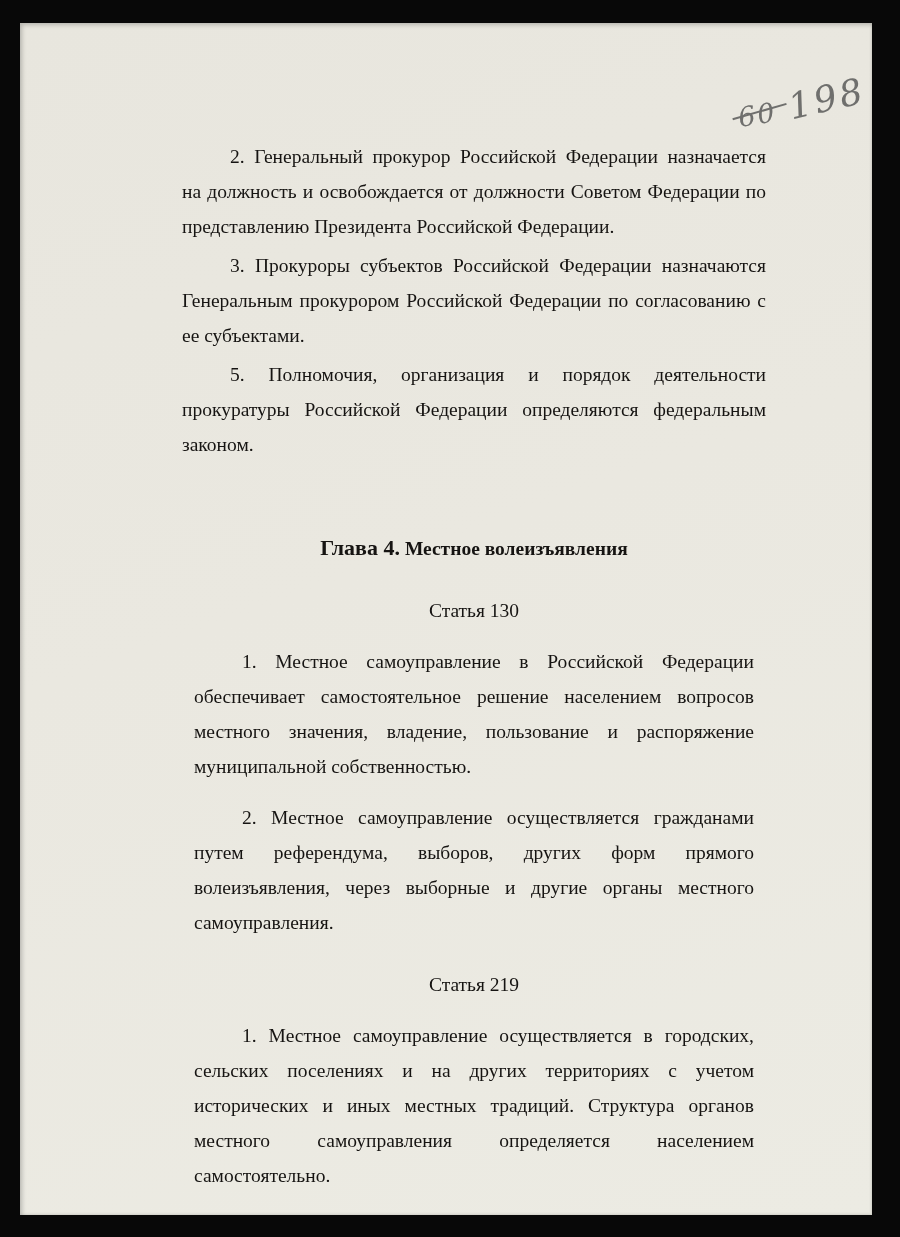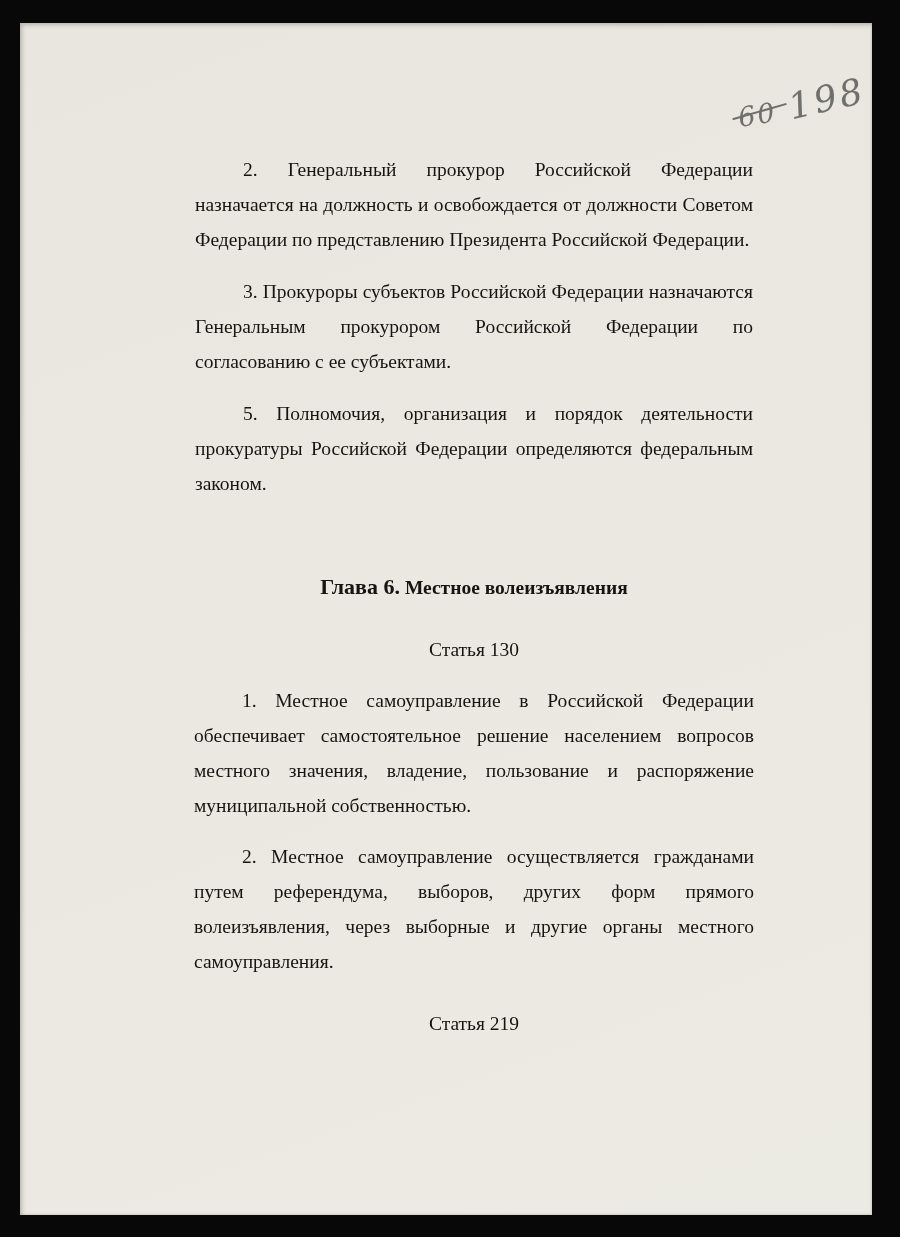--- a/index.html
+++ b/index.html
@@ -57,21 +57,21 @@
     position: absolute;
     left: 158px;
     top: 112px;
     width: 592px;
     font-size: 19.5px;
     line-height: 35px;
     color: #161412;
     text-align: justify;
   }
   .content p {
-    margin: 17px;
+    margin: 4px;
     text-indent: 48px;
   }
   .chapter-heading {
     text-align: center;
     font-weight: bold;
     margin-top: 68px;
     white-space: nowrap;
   }
   .chapter-label {
     font-size: 22px;
@@ -103,26 +103,29 @@
 
   <div class="handwriting hw-new">198</div>
 
   <div class="content">
 
     <p>2. Генеральный прокурор Российской Федерации назначается на должность и освобождается от должности Советом Федерации по представлению Президента Российской Федерации.</p>
     <p>3. Прокуроры субъектов Российской Федерации назначаются Генеральным прокурором Российской Федерации по согласованию с ее субъектами.</p>
     <p>5. Полномочия, организация и порядок деятельности прокуратуры Российской Федерации определяются федеральным законом.</p>
 
     <div class="chapter-heading">
-      <span class="chapter-label">Глава 6.</span>
+      <span class="chapter-label">Глава 4.</span>
       <span class="chapter-title">Местное волеизъявления</span>
     </div>
 
     <div class="article-title">Статья 130</div>
     <div class="article-paragraphs">
       <p>1. Местное самоуправление в Российской Федерации обеспечивает самостоятельное решение населением вопросов местного значения, владение, пользование и распоряжение муниципальной собственностью.</p>
       <p>2. Местное самоуправление осуществляется гражданами путем референдума, выборов, других форм прямого волеизъявления, через выборные и другие органы местного самоуправления.</p>
     </div>
 
     <div class="article-title">Статья 219</div>
+    <div class="article-paragraphs">
+      <p>1. Местное самоуправление осуществляется в городских, сельских поселениях и на других территориях с учетом исторических и иных местных традиций. Структура органов местного самоуправления определяется населением самостоятельно.</p>
+    </div>
 
   </div>
 </div>
 
 </body></html>

